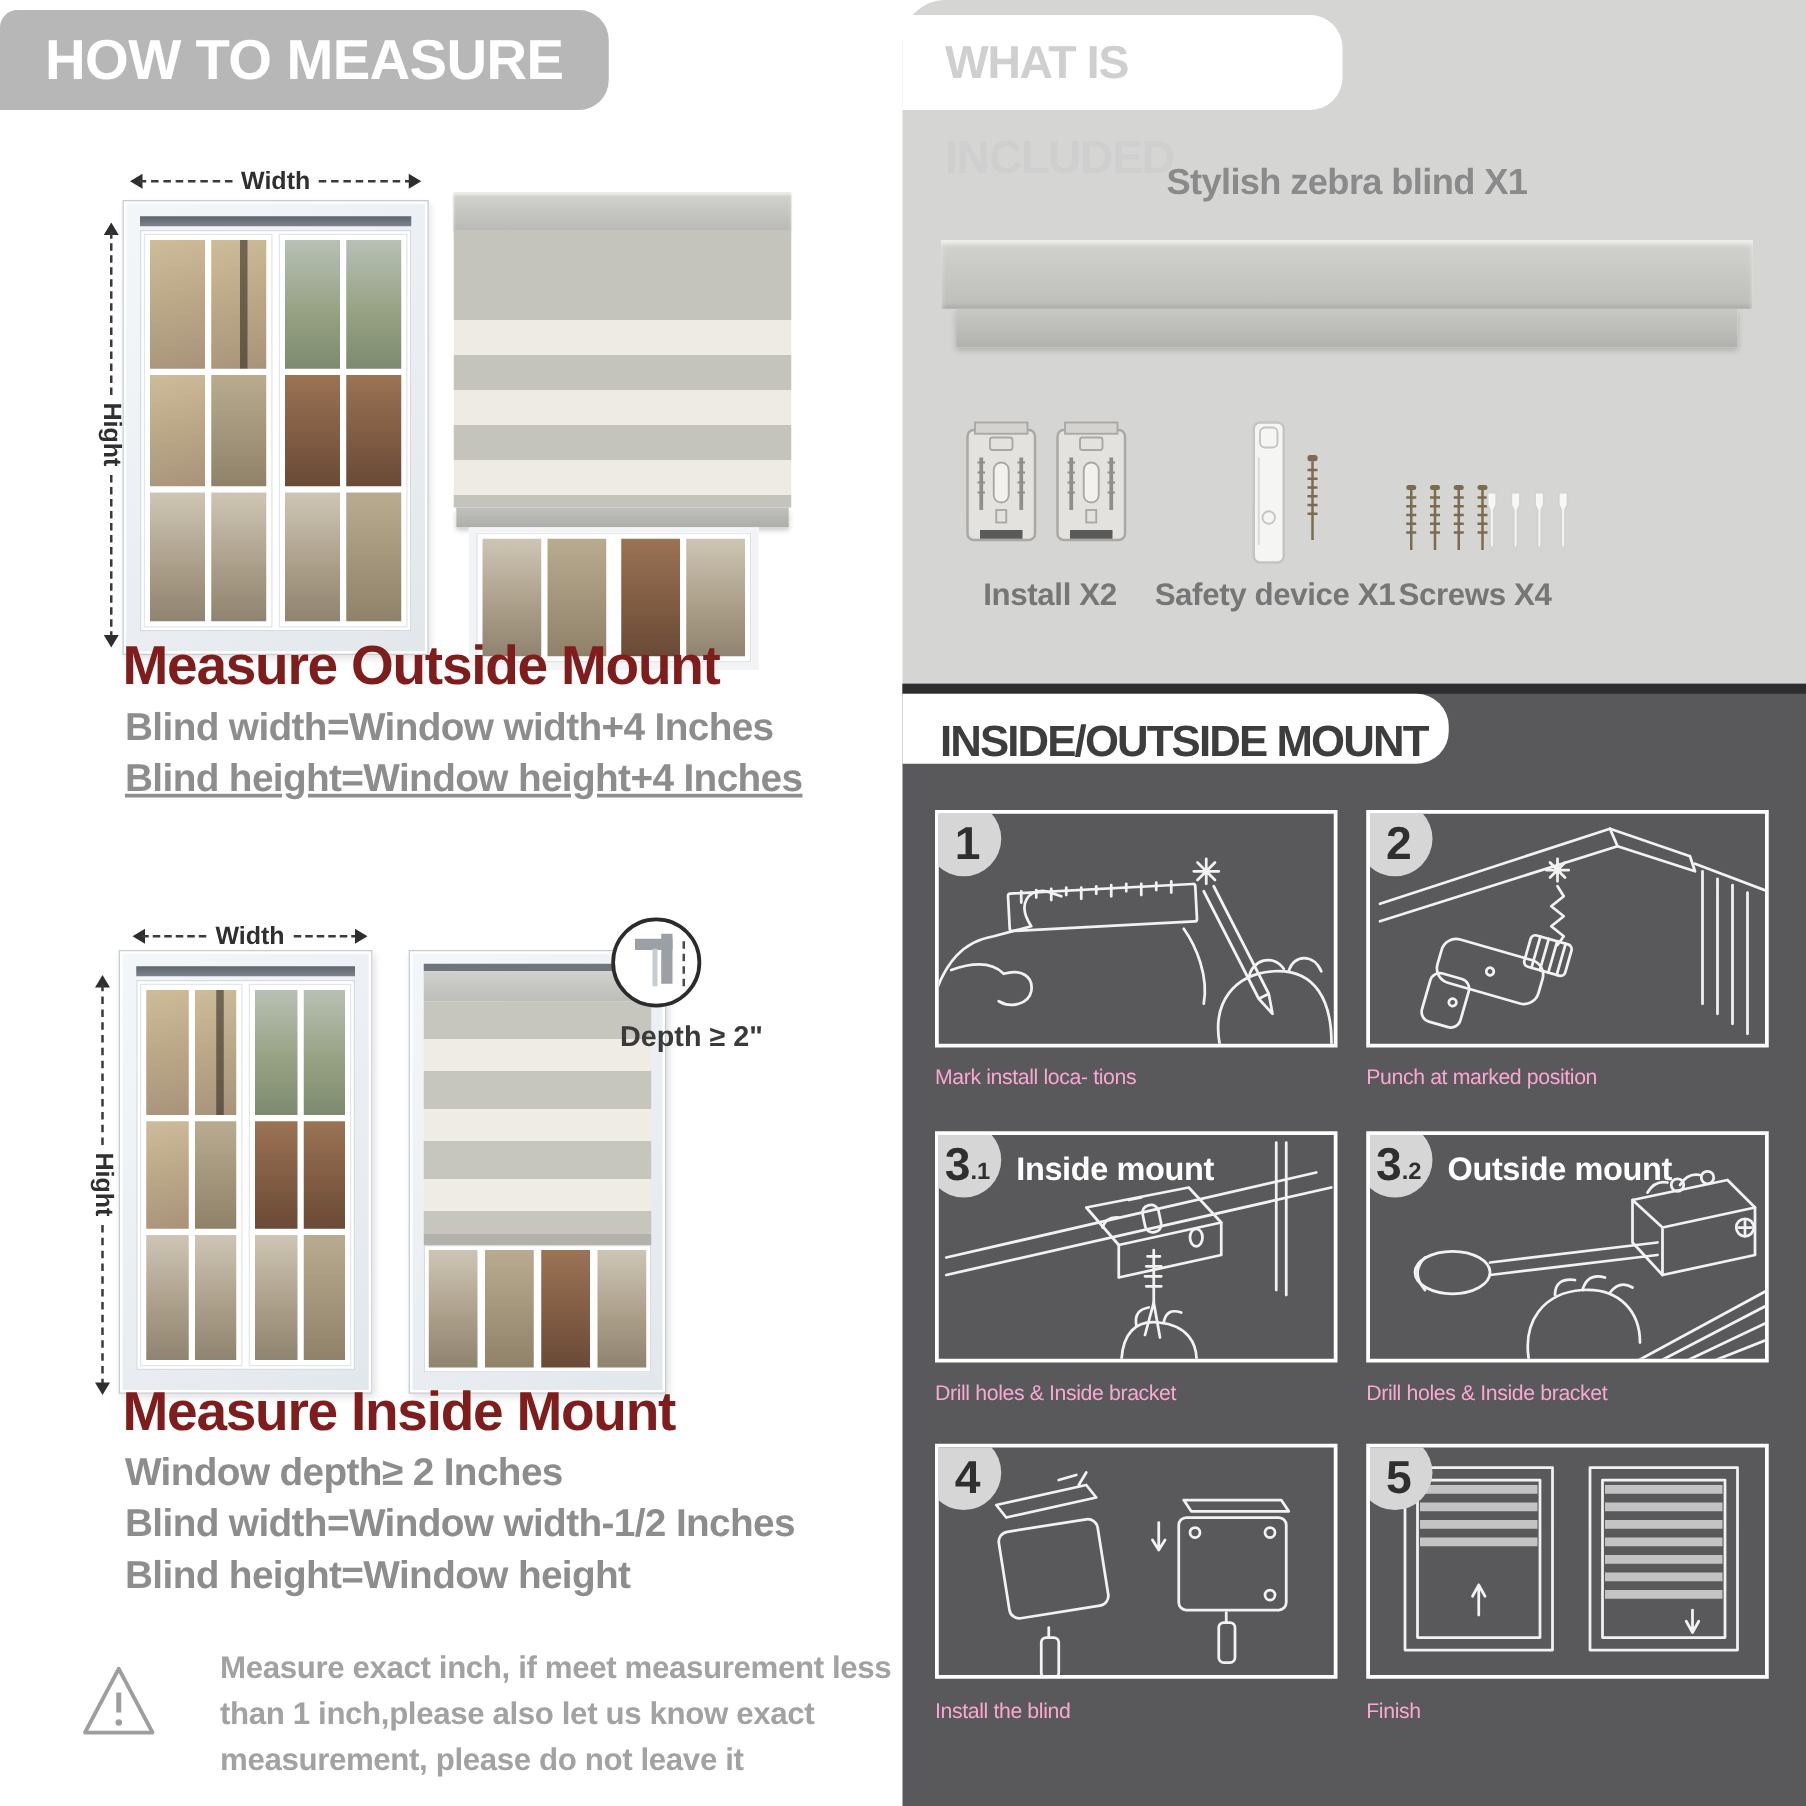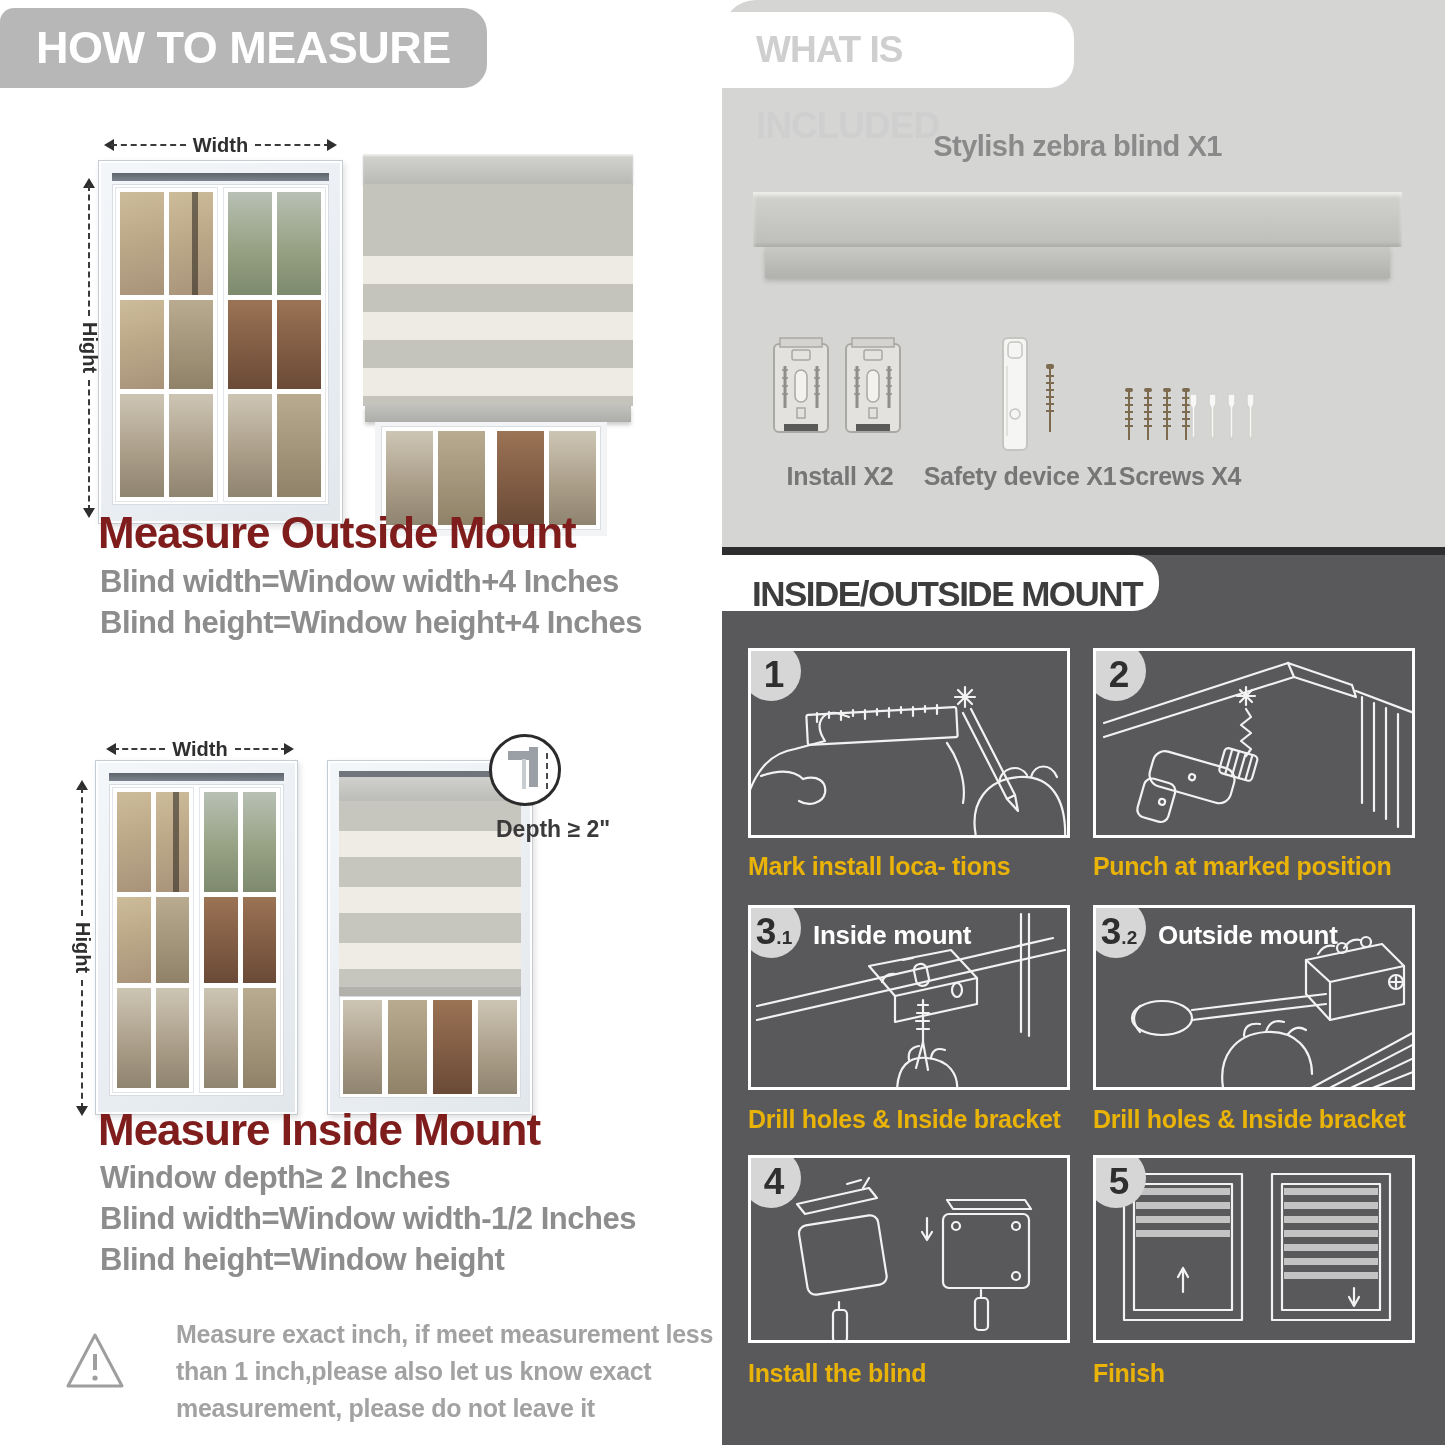--- a/index.html
+++ b/index.html
@@ -94,21 +94,21 @@
     padding-left:30px;box-sizing:border-box;letter-spacing:-1.5px;}
   .panel{position:absolute;width:322px;border:3px solid #fff;box-sizing:border-box;overflow:hidden;}
   .badge{position:absolute;top:-10px;left:-10px;width:60px;height:60px;border-radius:50%;
     background:#d6d6d6;display:flex;align-items:center;justify-content:center;
     padding-top:6px;padding-left:6px;box-sizing:border-box;}
   .badge-num{font-size:37px;font-weight:bold;color:#2f2f2f;line-height:1;}
   .badge-sub{font-size:19px;font-weight:bold;color:#2f2f2f;margin-top:13px;}
   .panel-label{position:absolute;left:62px;top:12px;font-size:26px;font-weight:bold;color:#fff;
     letter-spacing:-0.3px;}
   .panel svg{position:absolute;left:0;top:0;}
-  .caption{position:absolute;font-size:25px;font-weight:bold;color:#eab308;letter-spacing:-0.3px;}
+  .caption{position:absolute;font-size:17px;font-weight:normal;color:#f9a8d4;letter-spacing:-0.3px;}
   .art{stroke:#f2f2f2;stroke-width:2.2;fill:none;stroke-linecap:round;stroke-linejoin:round;}
 </style>
 </head>
 <body>
 
 <div class="page">
 
   <div class="banner-left">HOW TO MEASURE</div>
 
   <div class="fig" style="left:85px;top:100px;width:575px;height:400px;">
@@ -160,21 +160,21 @@
         <div class="under-sash">
             <div class="pane pC"></div>
             <div class="pane pD"></div>
           </div>
       </div>
     </div>
   </div>
 
   <div class="h1" style="left:98px;top:508px;">Measure Outside Mount</div>
   <div class="fline" style="left:100px;top:564px;">Blind width=Window width+4 Inches</div>
-  <div class="fline" style="left:100px;top:605px;">Blind height=Window height+4 Inches</div>
+  <div class="fline" style="left:100px;top:605px;text-decoration:underline;">Blind height=Window height+4 Inches</div>
 
   <div class="fig" style="left:60px;top:690px;width:600px;height:415px;">
     <div class="harrow" style="left:40px;top:20px;width:200px;">
       <span class="ah ah-l"></span>
       <span class="dash"></span>
       <span class="arrow-label">Width</span>
       <span class="dash"></span>
       <span class="ah ah-r"></span>
     </div>
     <div class="varrow" style="left:14px;top:52px;height:348px;">

